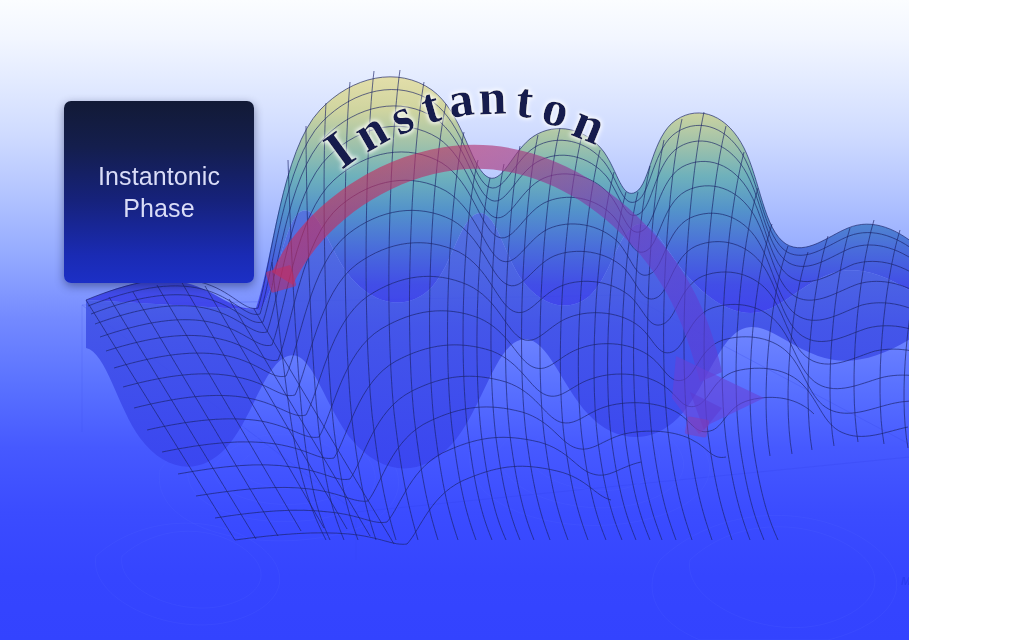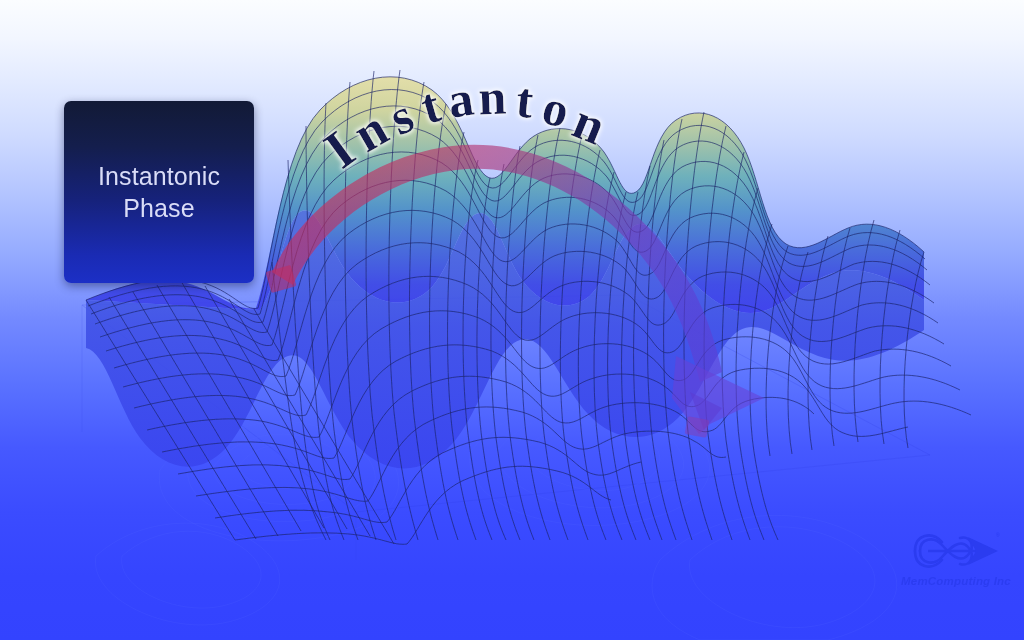--- a/index.html
+++ b/index.html
@@ -6,21 +6,21 @@
   html, body {
     margin: 0;
     padding: 0;
     background: #ffffff;
   }
   body {
     font-family: "Liberation Sans", sans-serif;
   }
   #stage {
     position: relative;
-    width: 1024px;
+    width: 909px;
     height: 640px;
     overflow: hidden;
     background: linear-gradient(to bottom,
        #fbfdff 0%,
        #f2f6ff 6%,
        #e2eaff 13%,
        #cfdbff 21%,
        #b4c5ff 30%,
        #94aaff 40%,
        #7389ff 50%,

